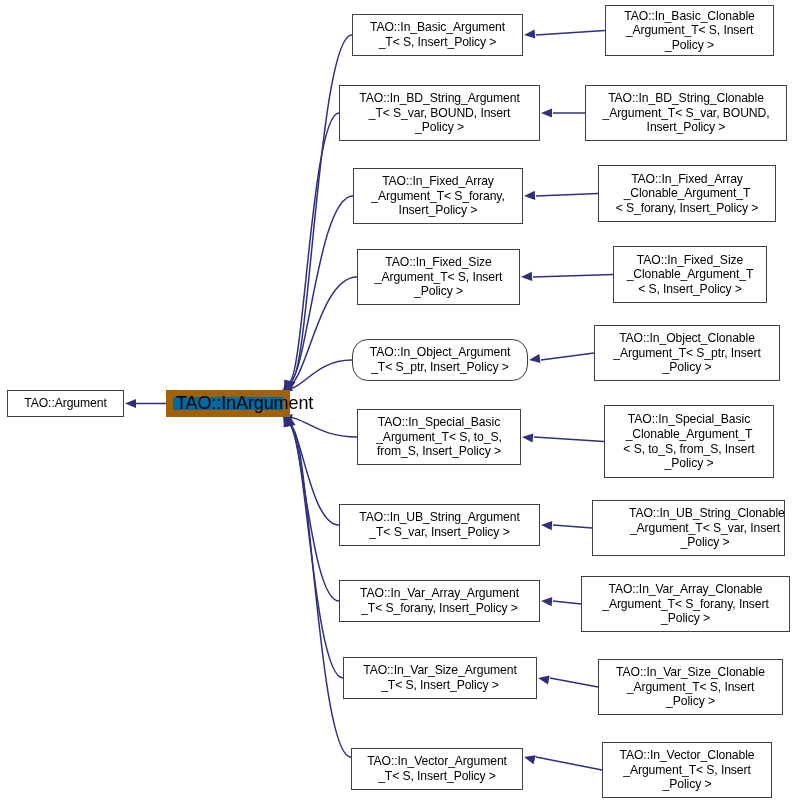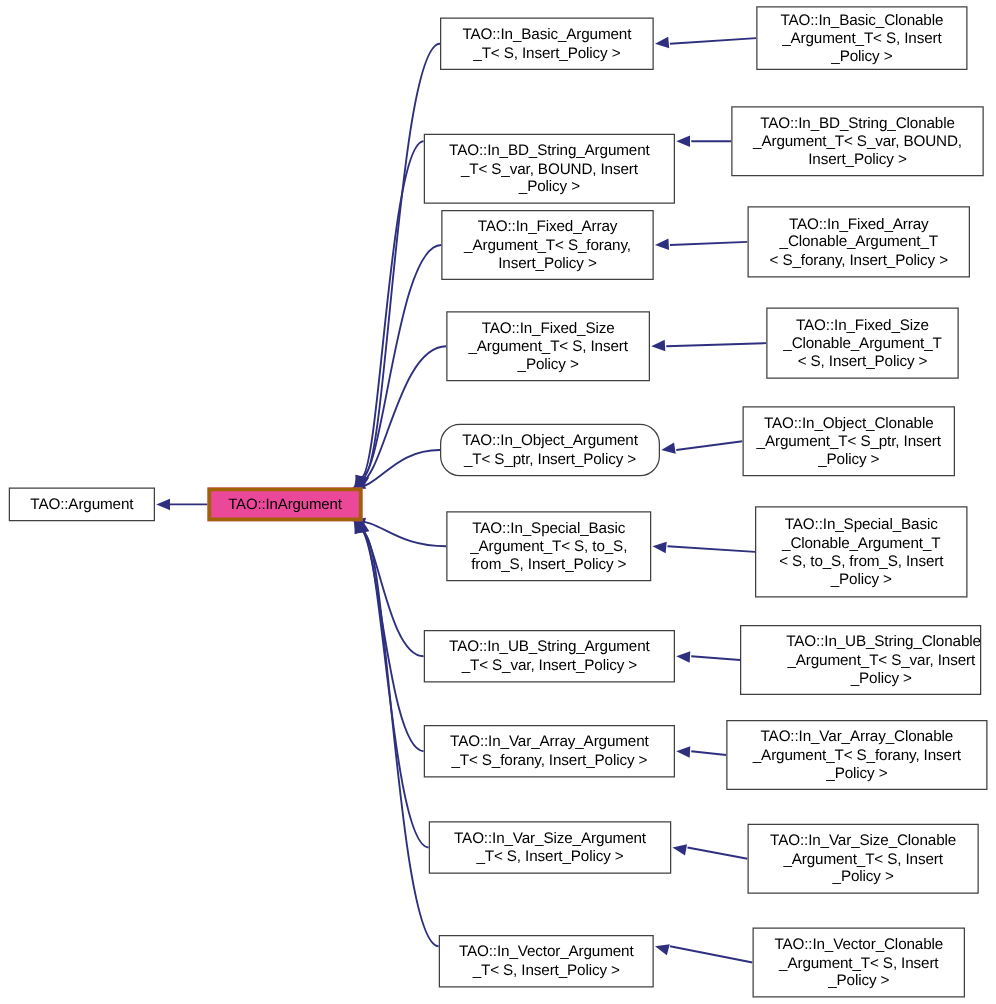--- a/index.html
+++ b/index.html
@@ -36,23 +36,23 @@
     line-height: 14.6px;
     text-align: center;
     display: flex;
     align-items: center;
     justify-content: center;
     white-space: pre-line;
     letter-spacing: -0.1px;
     cursor: pointer;
   }
   .node.current {
-    background: #ec4899;
-    border: 3px solid #a16207;
-    font-size: 12px;
+    background: #0369a1;
+    border: 7px solid #a16207;
+    font-size: 18px;
   }
   .node.base {
     background: #ffffff;
   }
   .node-label {
     display: block;
     width: 100%;
     padding: 0 3px;
     box-sizing: border-box;
   }
@@ -105,41 +105,41 @@
       <path d="M602,770 L536,757" stroke="#2f2f7f" stroke-width="1.5" fill="none"></path>
       <polygon points="524,757 535.8035632927898,755.3159888381884 533.4885318565522,764.2199559006405" fill="#2f2f7f"></polygon>
     </svg>
 <div class="node base" style="left: 7px; top: 390px; width: 117px; height: 27px;"><span class="node-label">TAO::Argument</span></div>
     <div class="node current" style="left: 166px; top: 390px; width: 124px; height: 27px;"><span class="node-label">TAO::InArgument</span></div>
     <div class="node derived" style="left: 352px; top: 14px; width: 171px; height: 42px;"><span class="node-label">TAO::In_Basic_Argument
 _T&lt; S, Insert_Policy &gt;</span></div>
     <div class="node derived" style="left: 605px; top: 5px; width: 169px; height: 51px;"><span class="node-label">TAO::In_Basic_Clonable
 _Argument_T&lt; S, Insert
 _Policy &gt;</span></div>
-    <div class="node derived" style="left: 339px; top: 85px; width: 201px; height: 56px; margin-top: 22px;"><span class="node-label">TAO::In_BD_String_Argument
+    <div class="node derived" style="left: 339px; top: 85px; width: 201px; height: 56px;"><span class="node-label">TAO::In_BD_String_Argument
 _T&lt; S_var, BOUND, Insert
 _Policy &gt;</span></div>
     <div class="node derived" style="left: 585px; top: 85px; width: 202px; height: 56px;"><span class="node-label">TAO::In_BD_String_Clonable
 _Argument_T&lt; S_var, BOUND,
 Insert_Policy &gt;</span></div>
     <div class="node derived" style="left: 353px; top: 168px; width: 170px; height: 56px;"><span class="node-label">TAO::In_Fixed_Array
 _Argument_T&lt; S_forany,
 Insert_Policy &gt;</span></div>
     <div class="node derived" style="left: 598px; top: 165px; width: 178px; height: 57px;"><span class="node-label">TAO::In_Fixed_Array
 _Clonable_Argument_T
 &lt; S_forany, Insert_Policy &gt;</span></div>
     <div class="node derived" style="left: 357px; top: 249px; width: 163px; height: 56px;"><span class="node-label">TAO::In_Fixed_Size
 _Argument_T&lt; S, Insert
 _Policy &gt;</span></div>
     <div class="node derived" style="left: 613px; top: 246px; width: 154px; height: 57px;"><span class="node-label">TAO::In_Fixed_Size
 _Clonable_Argument_T
 &lt; S, Insert_Policy &gt;</span></div>
     <div class="node derived" style="left: 352px; top: 339px; width: 176px; height: 42px; border-radius: 16px;"><span class="node-label">TAO::In_Object_Argument
 _T&lt; S_ptr, Insert_Policy &gt;</span></div>
-    <div class="node derived" style="left: 594px; top: 325px; width: 170px; height: 56px;"><span class="node-label">TAO::In_Object_Clonable
+    <div class="node derived" style="left: 594px; top: 325px; width: 186px; height: 56px;"><span class="node-label">TAO::In_Object_Clonable
 _Argument_T&lt; S_ptr, Insert
 _Policy &gt;</span></div>
     <div class="node derived" style="left: 357px; top: 409px; width: 164px; height: 56px;"><span class="node-label">TAO::In_Special_Basic
 _Argument_T&lt; S, to_S,
 from_S, Insert_Policy &gt;</span></div>
     <div class="node derived" style="left: 604px; top: 405px; width: 170px; height: 73px;"><span class="node-label">TAO::In_Special_Basic
 _Clonable_Argument_T
 &lt; S, to_S, from_S, Insert
 _Policy &gt;</span></div>
     <div class="node derived" style="left: 339px; top: 504px; width: 201px; height: 42px;"><span class="node-label">TAO::In_UB_String_Argument

